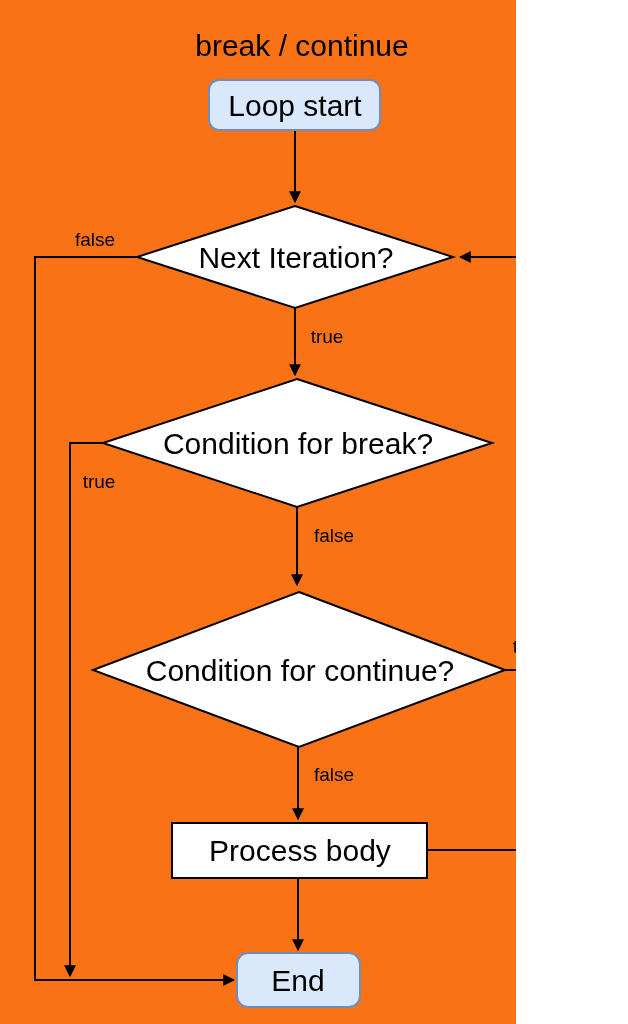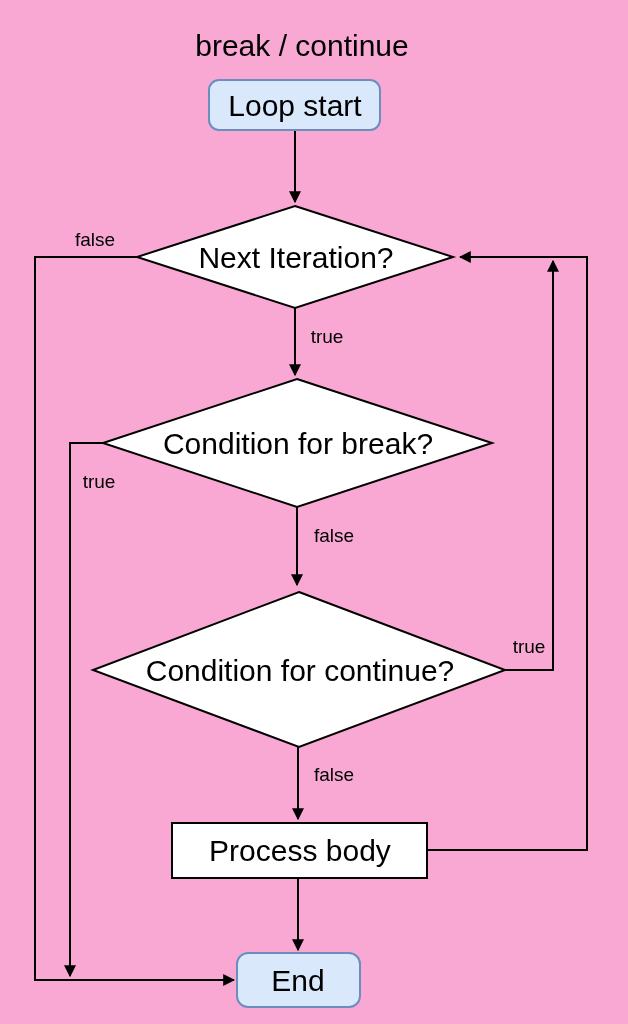--- a/index.html
+++ b/index.html
@@ -1,20 +1,20 @@
 <!DOCTYPE html>
 <html><head>
 <meta charset="utf-8">
 <style>
   html, body { margin: 0; padding: 0; background: #ffffff; }
   .canvas {
     position: relative;
-    width: 628px;
+    width: 516px;
     height: 1024px;
-    background: #f9a8d4;
+    background: #f97316;
     font-family: "Liberation Sans", sans-serif;
     overflow: hidden;
   }
   svg { display: block; }
   .edge {
     fill: none;
     stroke-width: 2;
   }
   .shape { stroke-width: 2; }
   .node-label {

